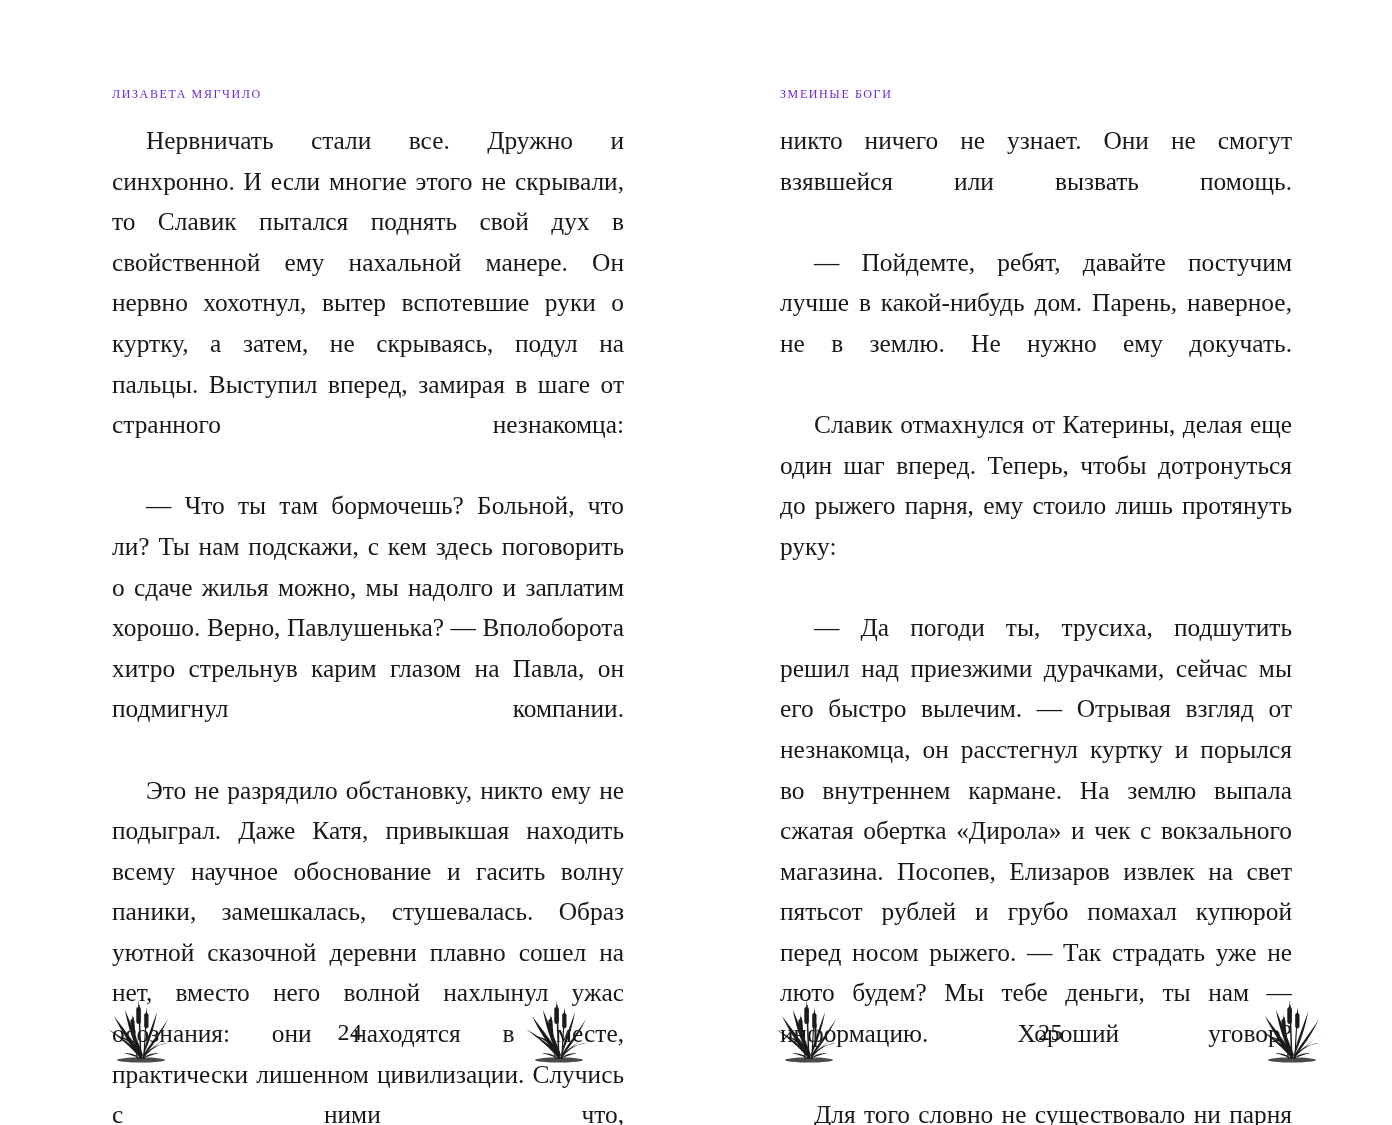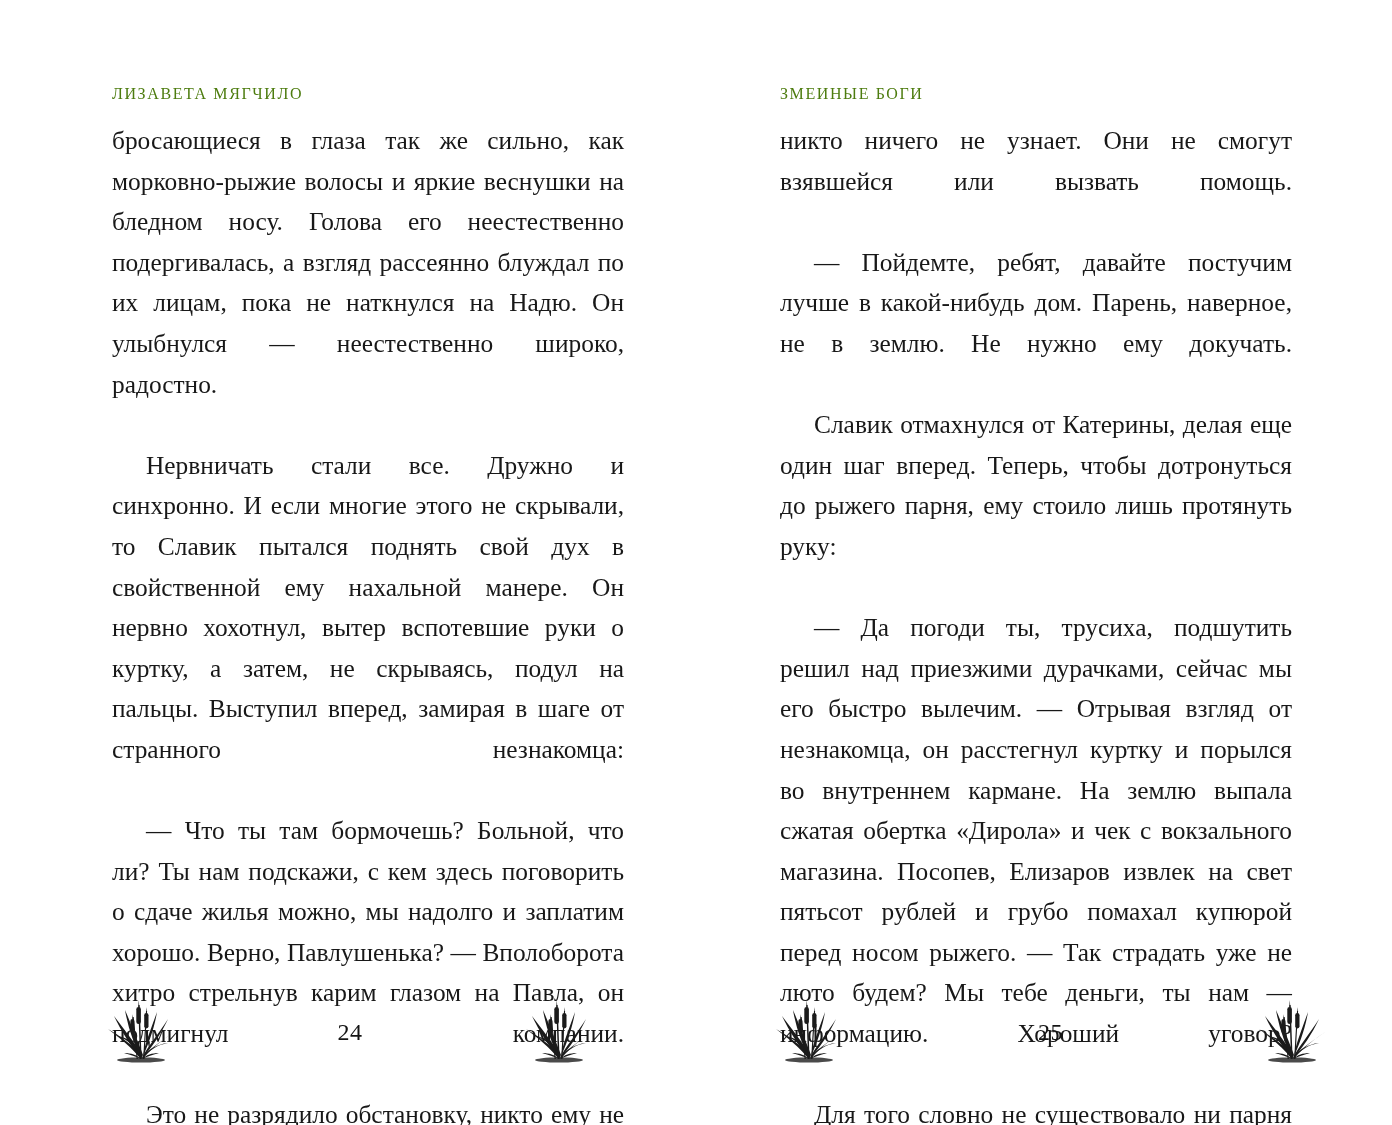--- a/index.html
+++ b/index.html
@@ -32,25 +32,25 @@
     box-sizing: border-box;
     background: #ffffff;
   }
 
   
   .running-head {
     position: absolute;
     top: 84px;
     height: 20px;
     line-height: 20px;
-    font-size: 16px;
+    font-size: 12px;
     letter-spacing: 1.6px;
     font-variant: small-caps;
     text-transform: uppercase;
-    color: #4d7c0f;
+    color: #6d28d9;
     white-space: nowrap;
   }
   .page-left .running-head {
     left: 112px;
   }
   .page-right .running-head {
     left: 84px;
   }
 
   
@@ -128,21 +128,20 @@
 </head>
 <body>
 
 <div class="spread">
 
   <div class="page page-left">
 
     <div class="running-head">Лизавета Мягчило</div>
 
     <div class="textblock">
-      <p class="para no-indent">бросающиеся в глаза так же сильно, как морковно-рыжие волосы и яркие веснушки на бледном носу. Голова его неестественно подергивалась, а взгляд рассеянно блуждал по их лицам, пока не наткнулся на Надю. Он улыбнулся — неестественно широко, радостно.</p>
       <p class="para">Нервничать стали все. Дружно и синхронно. И если многие этого не скрывали, то Славик пытался поднять свой дух в свойственной ему нахальной манере. Он нервно хохотнул, вытер вспотевшие руки о куртку, а затем, не скрываясь, подул на пальцы. Выступил вперед, замирая в шаге от странного незнакомца:</p>
       <p class="para">— Что ты там бормочешь? Больной, что ли? Ты нам подскажи, с кем здесь поговорить о сдаче жилья можно, мы надолго и заплатим хорошо. Верно, Павлушенька? — Вполоборота хитро стрельнув карим глазом на Павла, он подмигнул компании.</p>
       <p class="para">Это не разрядило обстановку, никто ему не подыграл. Даже Катя, привыкшая находить всему научное обоснование и гасить волну паники, замешкалась, стушевалась. Образ уютной сказочной деревни плавно сошел на нет, вместо него волной нахлынул ужас осознания: они находятся в месте, практически лишенном цивилизации. Случись с ними что,</p>
     </div>
 
     <div class="footer">
       <div class="footer-inner">
         <span class="ornament">
           <svg viewBox="0 0 74 68" width="74" height="68" aria-hidden="true">
             <g fill="#1b1b1b">

